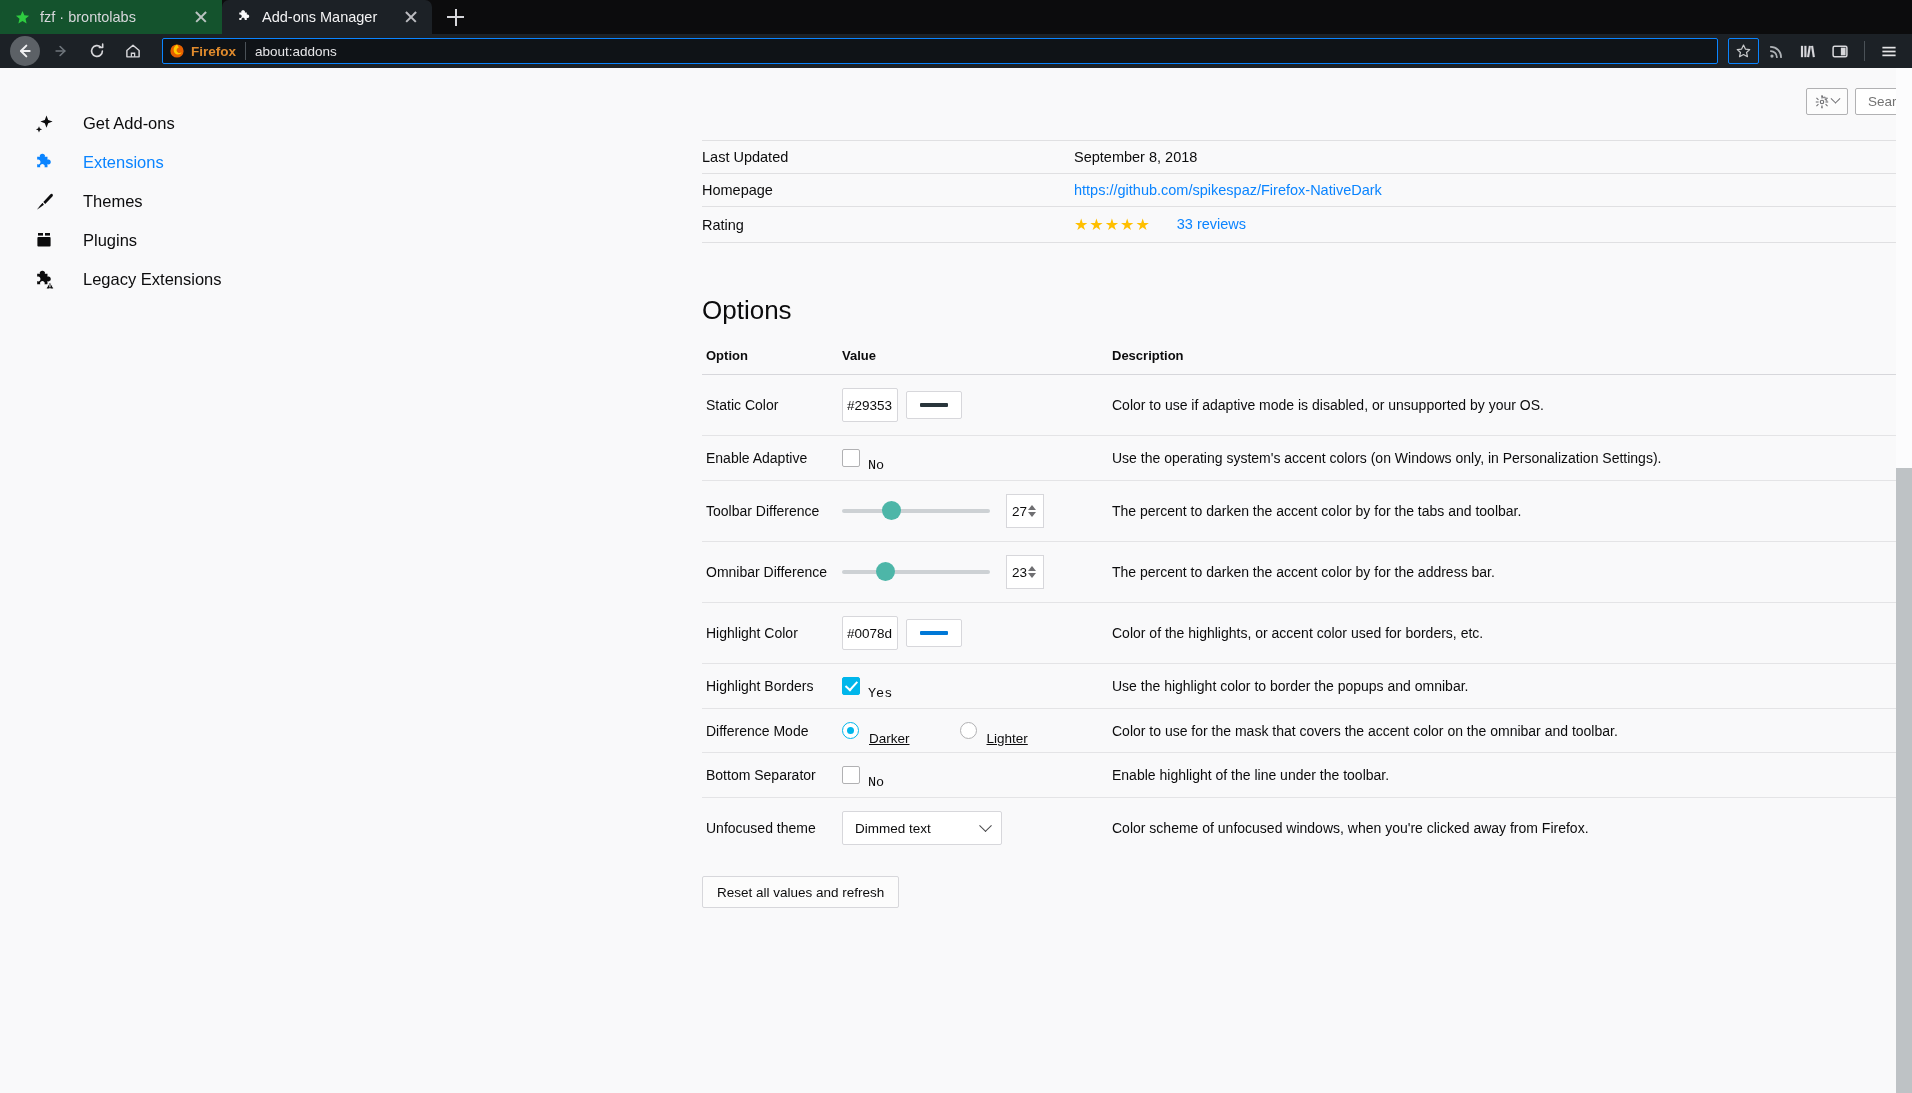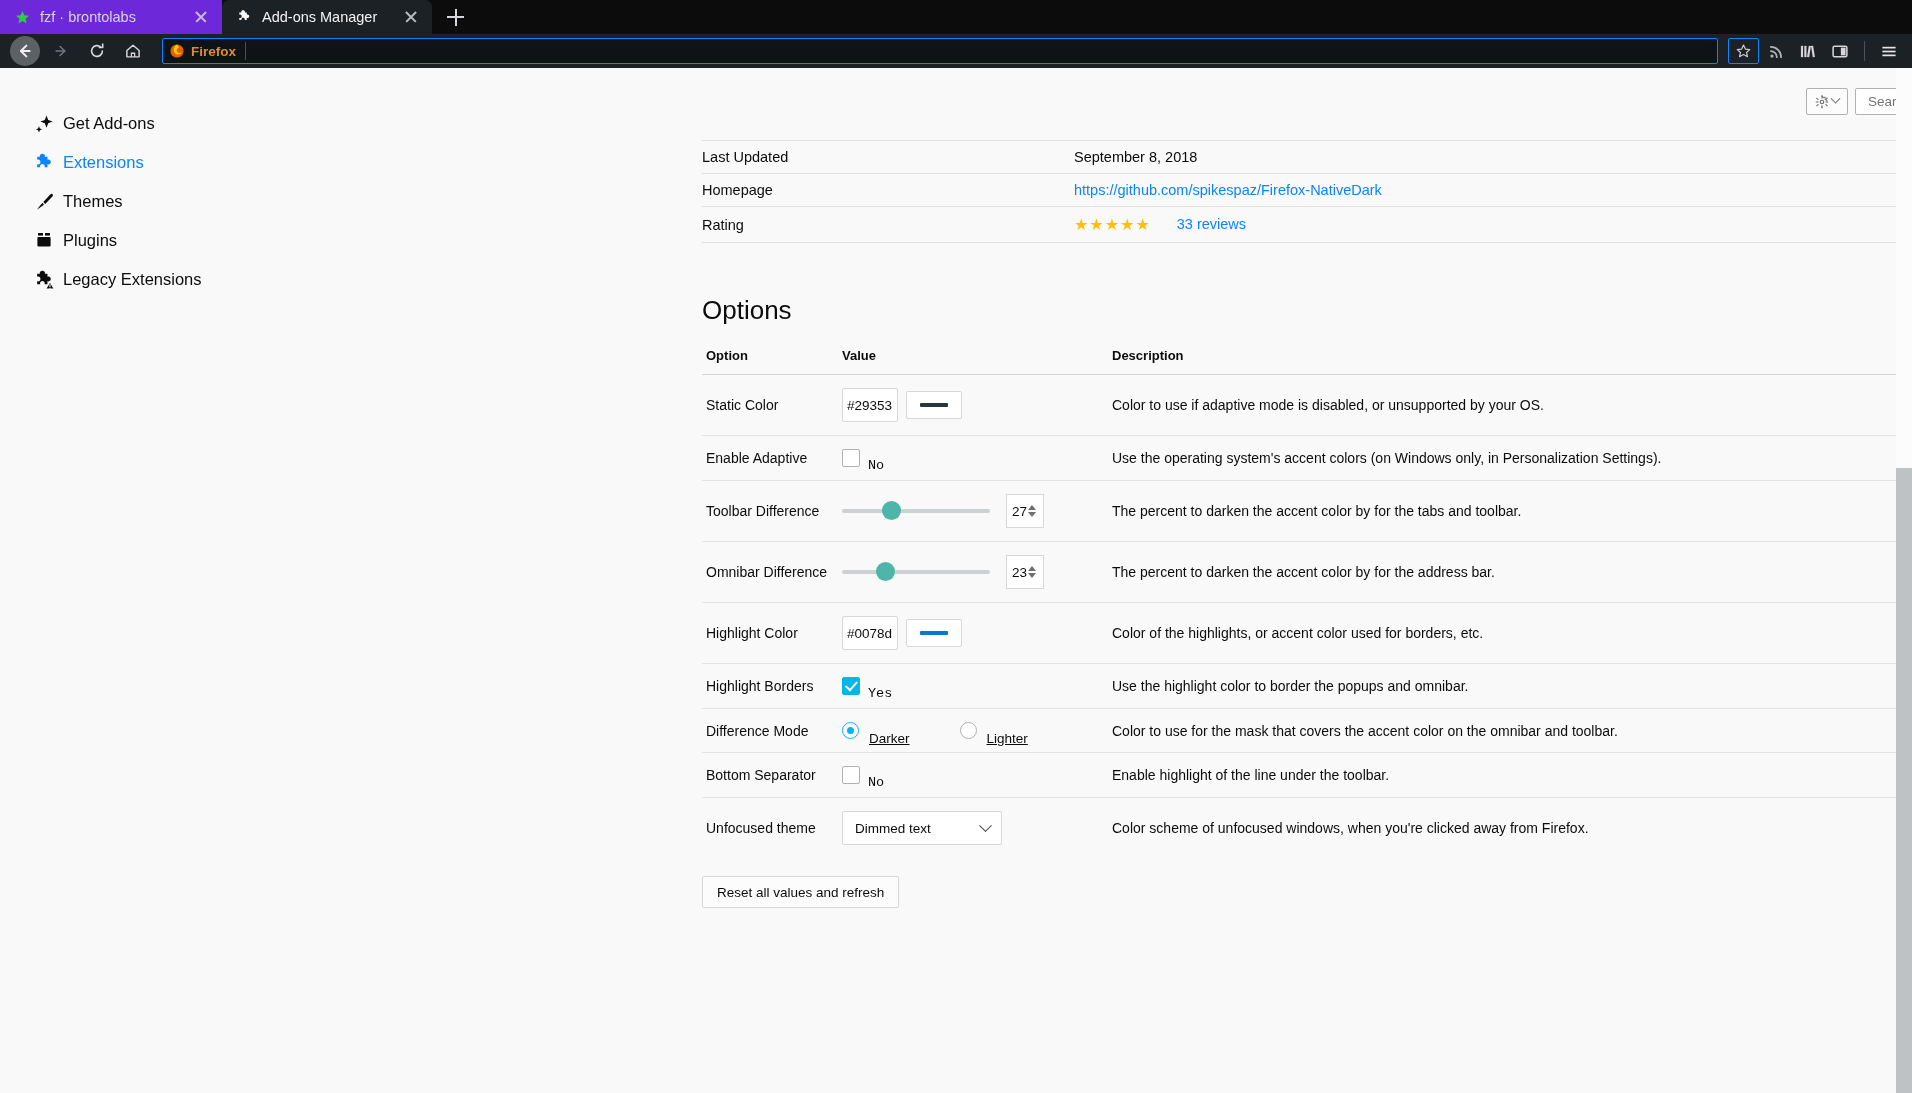--- a/index.html
+++ b/index.html
@@ -27,21 +27,21 @@
     display: flex;
     align-items: center;
     gap: 9px;
     padding: 0 12px 0 14px;
     min-width: 210px;
     max-width: 240px;
     position: relative;
     color: #d7d7db;
     font-size: 14.5px;
   }
-  .tab.inactive { background: #6d28d9; width: 222px; }
+  .tab.inactive { background: #14532d; width: 222px; }
   .tab.active {
     background: #1c2126;
     border-top-left-radius: 7px;
     border-top-right-radius: 7px;
     width: 208px;
     color: #f3f3f4;
   }
   .tab-favicon { width: 17px; height: 17px; flex: 0 0 17px; display: flex; align-items: center; justify-content: center; }
   .tab-title { flex: 1 1 auto; white-space: nowrap; overflow: hidden; text-overflow: ellipsis; }
   .tab-close { width: 18px; height: 18px; flex: 0 0 18px; position: relative; opacity: .85; }
@@ -104,21 +104,21 @@
   
   .page {
     flex: 1 1 auto; background: #f9f9fa;
     position: relative; overflow: hidden;
     display: flex;
   }
 
   
   .sidebar { width: 340px; flex: 0 0 340px; padding-top: 36px; }
   .side-item {
-    display: flex; align-items: center; gap: 7px;
+    display: flex; align-items: center; gap: 27px;
     padding: 8px 0 8px 34px;
     height: 39px;
     font-size: 16.5px;
     color: #0c0c0d;
   }
   .side-item.selected { color: #0a84ff; }
   .side-icon { width: 22px; height: 22px; flex: 0 0 22px; display: flex; align-items: center; justify-content: center; }
 
   
   .content { flex: 1 1 auto; position: relative; padding-right: 22px; }
@@ -329,20 +329,21 @@
     </div>
 
     <div class="urlbar">
       <span class="ident">
         <svg width="16" height="16" viewBox="0 0 16 16">
             <circle cx="8" cy="8" r="6.6" fill="#e66000"></circle>
             <path d="M8 1.6c-2 1.2-3.4 3-3.4 5.4 0 2.6 1.9 4.6 4.3 4.6 1.9 0 3.2-1 3.7-2.3-.9.7-2 .9-3 .6-1.6-.5-2.3-2-1.9-3.3.3-1.1 1.3-1.8 2.2-2.2-.7-1.2-1.4-2-1.9-2.8z" fill="#ffcb00"></path>
           </svg>
         <span class="ident-label">Firefox</span>
       </span>
+      <span class="url-text">about:addons</span>
     </div>
 
     <div class="navicon bookmark-active">
       <svg width="17" height="17" viewBox="0 0 18 18">
           <path d="M9 2.2l2 4.2 4.6.5-3.4 3.1 1 4.5L9 12.2 4.8 14.5l1-4.5L2.4 6.9 7 6.4z" stroke="#c6c8ca" stroke-width="1.3" fill="none" stroke-linejoin="round"></path>
         </svg>
     </div>
     <div class="navicon">
       <svg width="17" height="17" viewBox="0 0 18 18">
           <circle cx="4.2" cy="13.8" r="1.7" fill="#aeb2b6"></circle>

